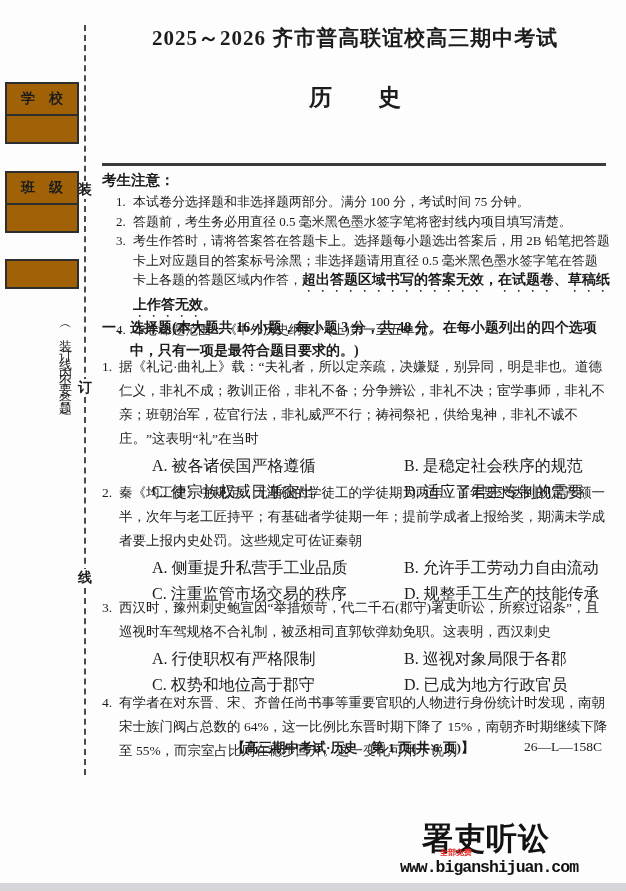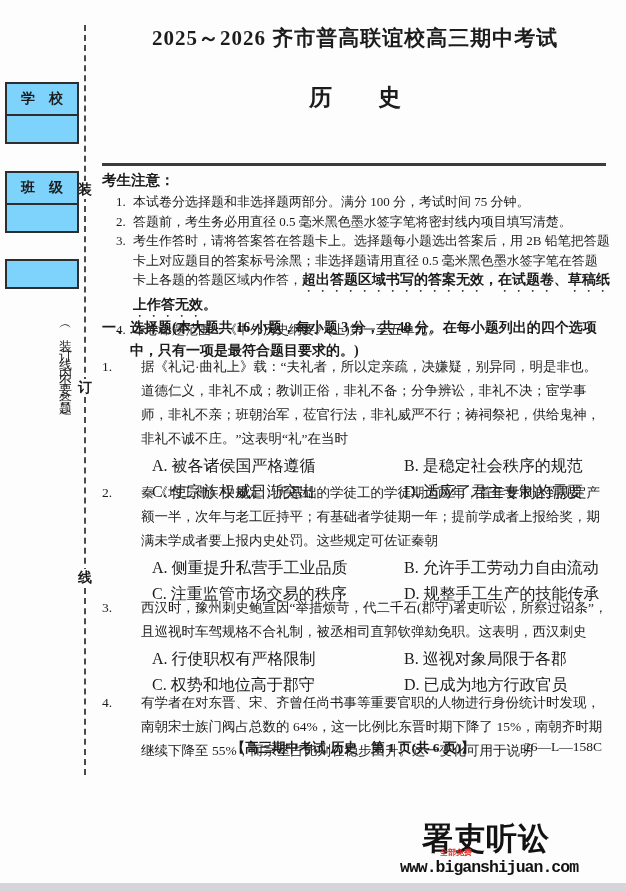--- a/index.html
+++ b/index.html
@@ -13,21 +13,21 @@
   .binding-line {
     position:absolute; left:84px; top:25px; height:750px; width:0;
     border-left:2px dashed #4a4a4a;
   }
   .line-char {
     position:absolute; left:77px; font-size:14px; font-weight:700;
     background:#fdfdfd; padding:2px 1px; line-height:1;
   }
   .seal-box {
     position:absolute; left:5px; width:70px; border:2px solid #2e2e2e;
-    background:#7dd3fc;
+    background:#a16207;
   }
   .seal-box .label-row {
     height:30px; border-bottom:2px solid #2e2e2e; display:flex;
     align-items:center; justify-content:center; font-size:14px; font-weight:700;
   }
   .seal-box .blank-row { height:26px; }
   .binding-note {
     position:absolute; left:56px; top:320px; height:345px;
     writing-mode:vertical-rl; text-orientation:upright;
     font-size:13px; letter-spacing:9px; color:#222;
@@ -61,21 +61,21 @@
 
   .mcq-header {
     position:absolute; top:316px; left:2px; right:0;
     font-size:14px; font-weight:700; line-height:23px;
     padding-left:28px; text-indent:-28px;
   }
 
   .question { position:absolute; left:2px; right:0; display:flex; }
   .q-num { width:17px; flex:0 0 17px; font-size:13.5px; line-height:24px; }
   .q-body { flex:1; }
-  .q-text { font-size:13.5px; line-height:24px;margin-left:22px; }
+  .q-text { font-size:13.5px; line-height:24px; }
   .options {
     display:grid; grid-template-columns:252px 1fr; margin-top:2px;
   }
   .option { font-size:16px; line-height:26px; white-space:nowrap;margin-left:33px; }
   .opt-label { margin-right:4px; }
   .q1 { top:355px; } .q2 { top:481px; } .q3 { top:596px; } .q4 { top:691px; }
 
   
   .page-footer {
     position:absolute; top:739px; left:100px; right:20px; height:20px;

